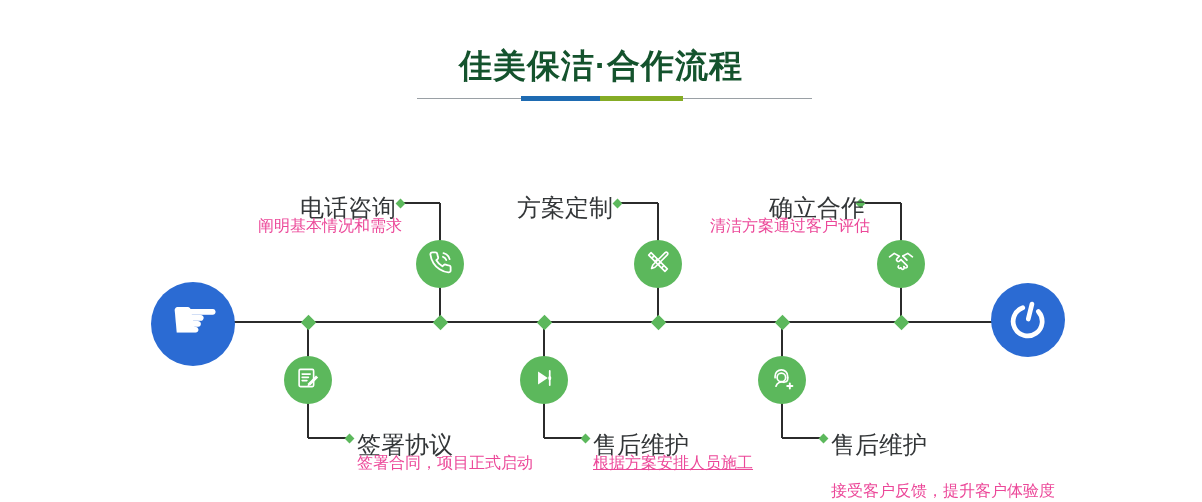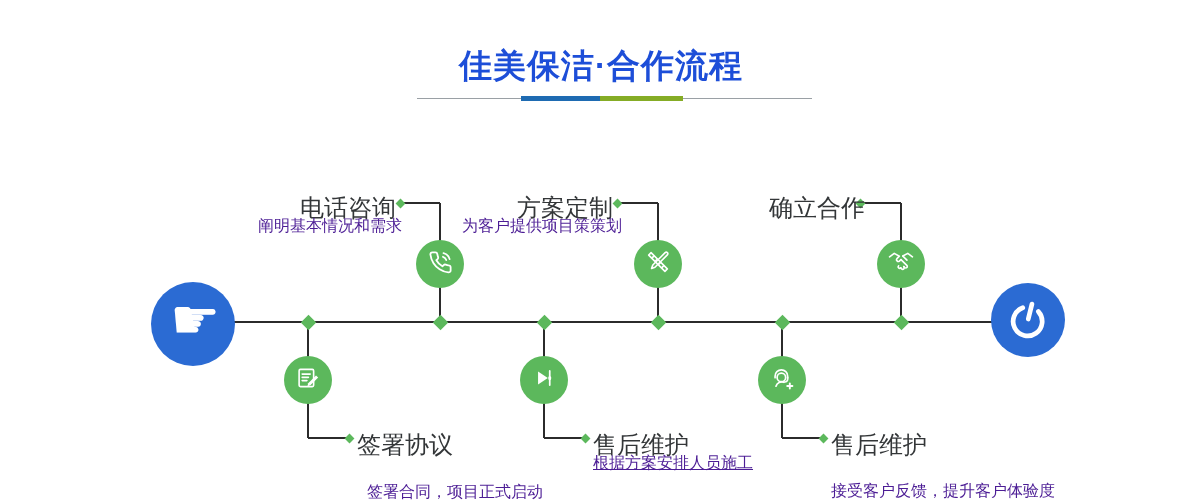--- a/index.html
+++ b/index.html
@@ -8,21 +8,21 @@
     width:1202px;height:502px;
     background:#ffffff;
     font-family:"Liberation Sans","DejaVu Sans",sans-serif;
     overflow:hidden;
   }
 
   
   .page-title{
     position:absolute;top:44px;left:0;width:100%;
     text-align:center;
-    font-size:33px;font-weight:700;color:#1d4ed8;letter-spacing:1px;
+    font-size:33px;font-weight:700;color:#14532d;letter-spacing:1px;
   }
   .divider-base{position:absolute;top:98px;left:417px;width:395px;height:1px;background:#9aa0a5;}
   .divider-blue{position:absolute;top:96px;left:521px;width:79px;height:5px;background:#1e6bb2;z-index:2;}
   .divider-green{position:absolute;top:96px;left:600px;width:83px;height:5px;background:#85ac25;z-index:2;}
   .page-subtitle{
     position:absolute;top:113px;left:0;width:100%;
     text-align:center;
     font-size:16px;color:#4c5156;letter-spacing:0.5px;
   }
 
@@ -50,21 +50,21 @@
     font-family:"DejaVu Sans",sans-serif;
     transform:translate(2px,-4px);
   }
 
   .step-title{
     position:absolute;top:0;
     font-size:24px;color:#333638;white-space:nowrap;z-index:3;
   }
   .step-desc{
     position:absolute;
-    font-size:16px;color:#4c1d95;white-space:nowrap;z-index:3;
+    font-size:16px;color:#ec4899;white-space:nowrap;z-index:3;
   }
 </style>
 </head>
 <body>
 
 <div id="stage">
 
   <div class="page-title">佳美保洁·合作流程</div>
   <div class="divider-base"></div>
   <div class="divider-blue"></div>
@@ -85,59 +85,59 @@
         <path d="M14.2 6.9a4.2 4.2 0 0 1 2.9 2.9" fill="none" stroke="#fff" stroke-width="1.6" stroke-linecap="round"></path>
         <path d="M14.7 3.6a7.4 7.4 0 0 1 5.4 5.4" fill="none" stroke="#fff" stroke-width="1.6" stroke-linecap="round"></path>
       </svg>
     </span>
   </div>
 
   <div class="vline" style="left:657.25px;top:203px;height:119px;"></div>
   <div class="hline" style="left:619px;top:202.25px;width:39px;"></div>
   <div class="diamond sm" style="left:613.5px;top:199.5px;"></div>
   <div class="step-title" style="right:589px;top:192px;margin-left:35px;">方案定制</div>
-  <div class="step-desc" style="left:462px;top:216px;">为客户提供项目策策划</div>
   <div class="diamond lg" style="left:652.5px;top:316.5px;"></div>
   <div class="node green" style="left:634px;top:240px;">
     <span>
       <svg viewBox="0 0 24 24" width="26" height="26">
         <g fill="none" stroke="#fff" stroke-width="1.5" stroke-linecap="round" stroke-linejoin="round">
           <path d="M5.6 3.4 L20.6 18.4 L18.4 20.6 L3.4 5.6 Z"></path>
           <path d="M8.2 6.6 l-1.4 1.4 M11.2 9.6 l-1.4 1.4 M14.2 12.6 l-1.4 1.4 M17.2 15.6 l-1.4 1.4"></path>
           <path d="M20.6 5.4 L9.2 16.8 l-3.1 1.1 1.1-3.1 L18.6 3.4 a1.4 1.4 0 0 1 2 2z"></path>
         </g>
       </svg>
     </span>
   </div>
 
   <div class="vline" style="left:900.25px;top:203px;height:119px;"></div>
   <div class="hline" style="left:862px;top:202.25px;width:39px;"></div>
   <div class="diamond sm" style="left:856.5px;top:199.5px;"></div>
   <div class="step-title" style="right:337px;top:192px;">确立合作</div>
+  <div class="step-desc" style="left:710px;top:216px;">清洁方案通过客户评估</div>
   <div class="diamond lg" style="left:895.5px;top:316.5px;"></div>
   <div class="node green" style="left:877px;top:240px;">
     <span>
       <svg viewBox="0 0 24 24" width="28" height="28">
         <g fill="none" stroke="#fff" stroke-width="1.4" stroke-linecap="round" stroke-linejoin="round">
           <path d="M2.2 7.6 L6.2 4.6 L10.6 7 L8.5 9.1 a1.5 1.5 0 0 0 2.1 2.1 L12 9.9"></path>
           <path d="M21.8 7.6 L17.8 4.6 L13.6 6.9"></path>
           <path d="M13.6 6.9 l3.5 3.5"></path>
           <path d="M12 9.9 l5 5 a1.3 1.3 0 0 1 -1.85 1.85 l-.75-.75"></path>
           <path d="M14.4 16 a1.3 1.3 0 0 1 -1.85 1.85 l-.75-.75"></path>
           <path d="M11.8 17.1 a1.3 1.3 0 0 1 -1.85 -1.85"></path>
         </g>
       </svg>
     </span>
   </div>
 
   <div class="vline" style="left:307.25px;top:322px;height:116px;"></div>
   <div class="hline" style="left:308px;top:437.25px;width:38px;"></div>
   <div class="diamond sm" style="left:345.5px;top:434.5px;"></div>
   <div class="step-title" style="left:357px;top:429px;">签署协议</div>
-  <div class="step-desc" style="left:367px;top:453px;margin-top:29px;">签署合同，项目正式启动</div>
+  <div class="step-desc" style="left:357px;top:453px;">签署合同，项目正式启动</div>
   <div class="diamond lg" style="left:302.5px;top:316.5px;"></div>
   <div class="node green" style="left:284px;top:356px;">
     <span>
       <svg viewBox="0 0 24 24" width="26" height="26">
         <g fill="none" stroke="#fff" stroke-width="1.5" stroke-linejoin="round">
           <rect x="3.8" y="4" width="13.4" height="16" rx="1.2"></rect>
           <path d="M6.6 8.4h7.4 M6.6 11.4h5.8 M6.6 14.4h4.4" stroke-linecap="round"></path>
           <path d="M12.2 16.8 L19.4 9.6 L21.4 11.6 L14.2 18.8 l-2.7.7z" fill="#fff" stroke="none"></path>
         </g>
       </svg>

